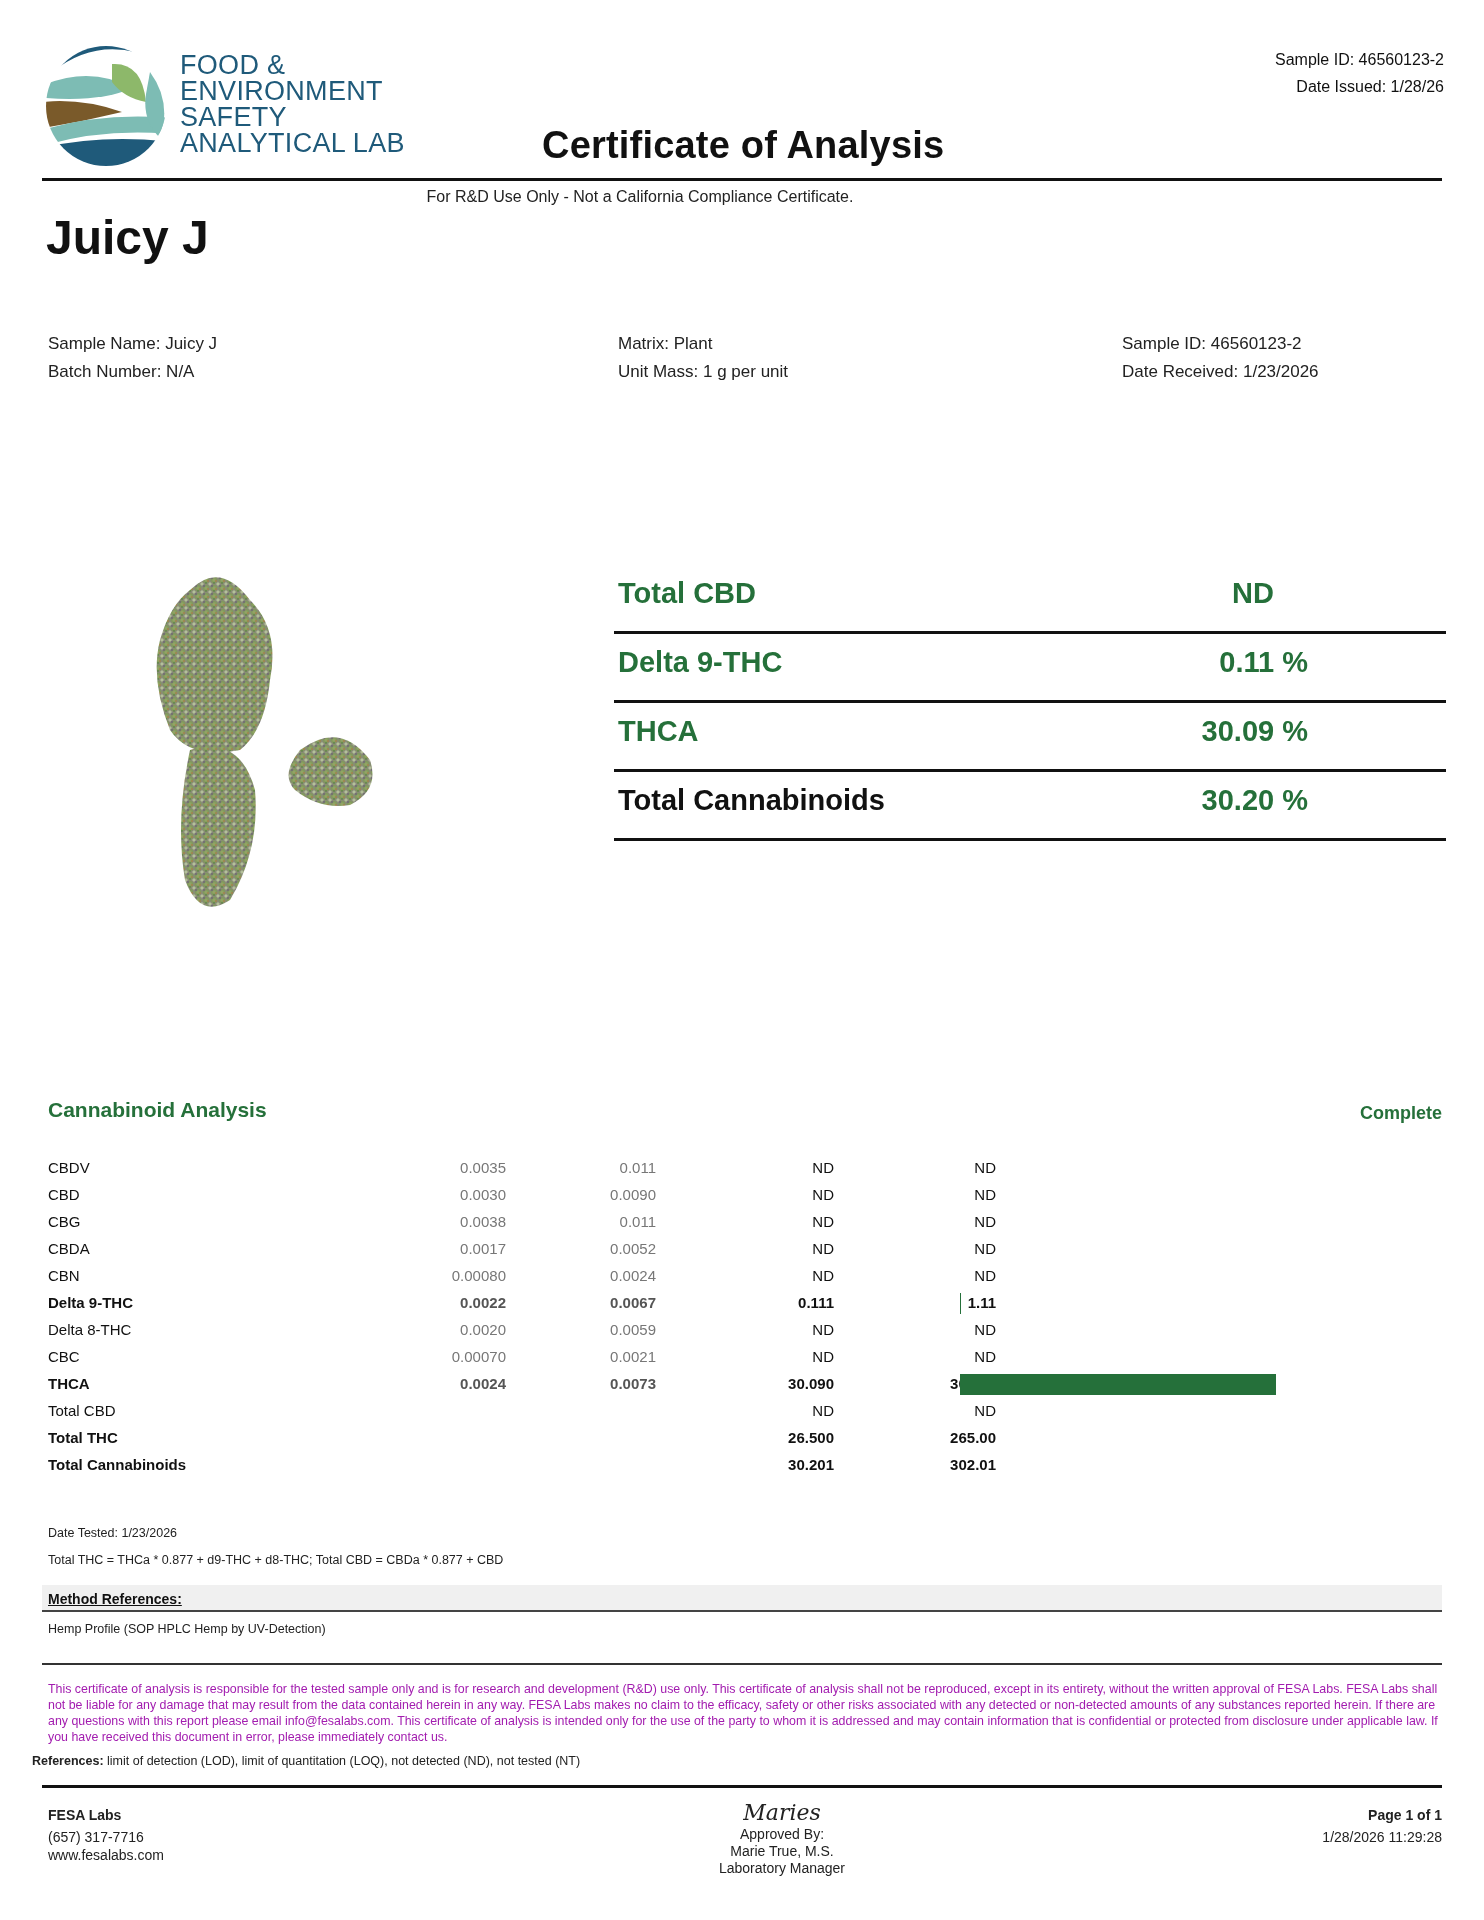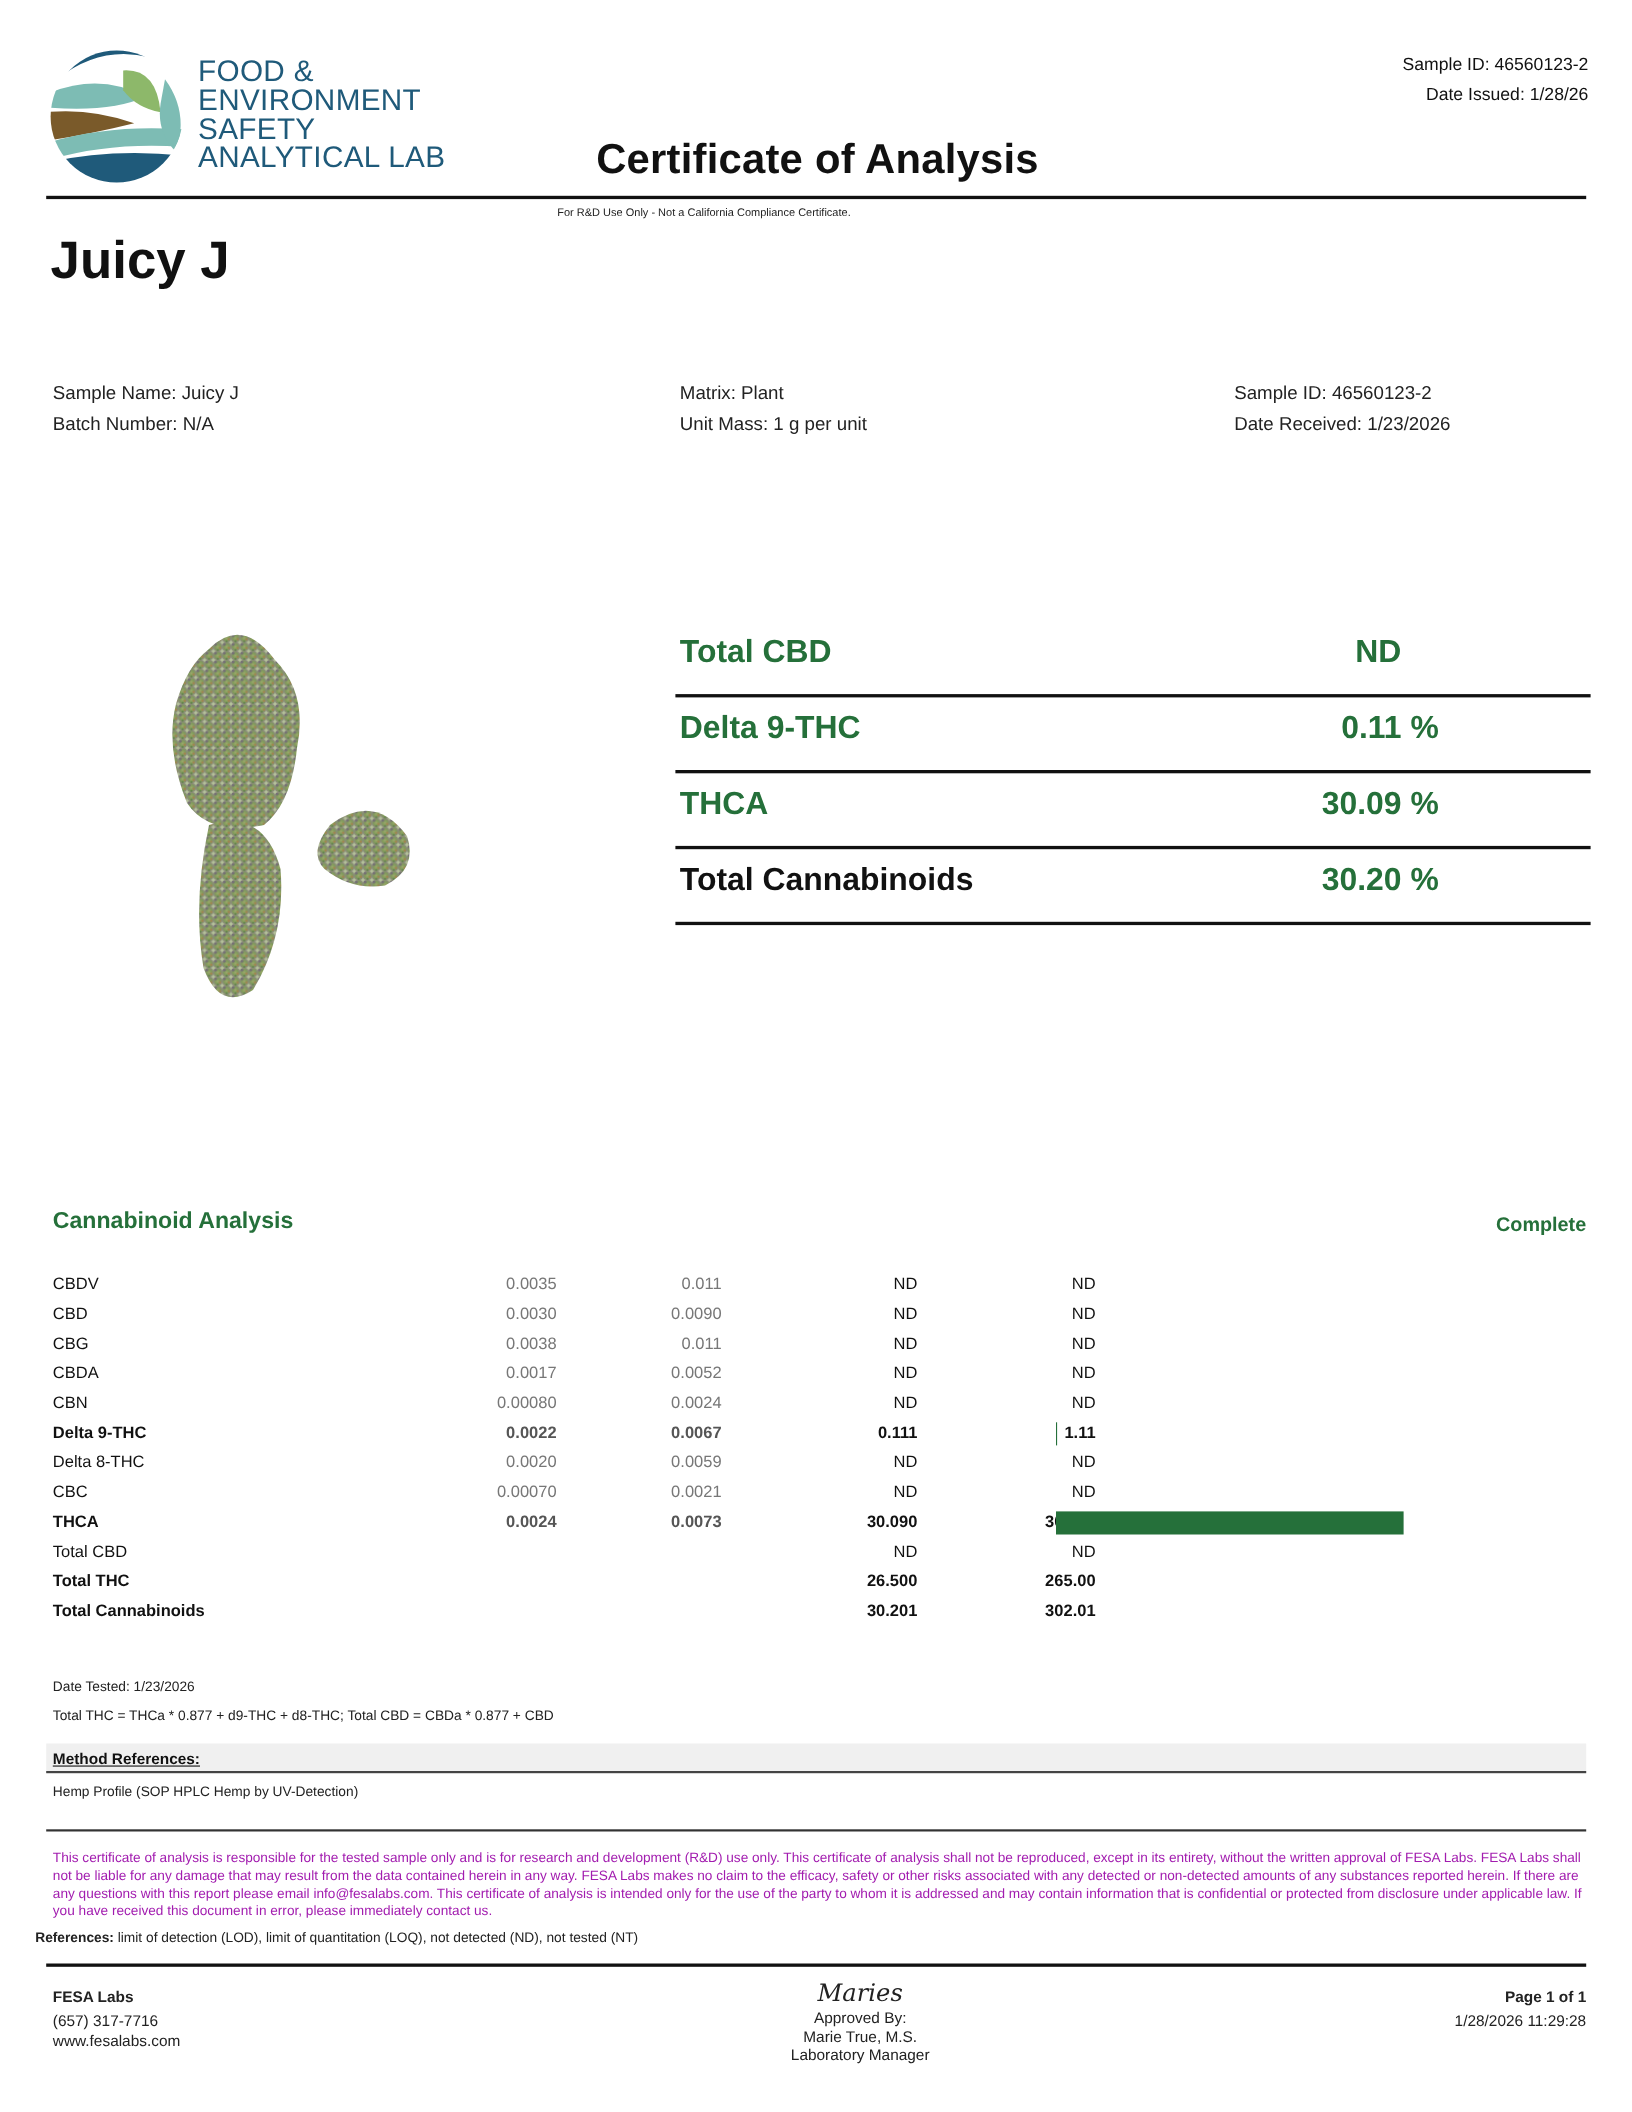--- a/index.html
+++ b/index.html
@@ -7,25 +7,25 @@
   body { font-family: "Liberation Sans", sans-serif; color: #111; position: relative; overflow: hidden; }
   .abs { position: absolute; }
 
   
   .logo { left: 42px; top: 42px; width: 360px; height: 128px; }
   .logo-text { left: 180px; top: 52px; color: #1f5a7a; font-size: 27px; line-height: 26px; letter-spacing: 0.3px; font-weight: normal; }
   .logo-text div { white-space: nowrap; }
   .hdr-right { right: 40px; top: 46px; text-align: right; font-size: 16px; line-height: 27px; color: #111; }
   .coa-title { left: 542px; top: 124px; font-size: 38px; font-weight: bold; letter-spacing: 0.2px; }
   .rule-top { left: 42px; top: 178px; width: 1400px; height: 3px; background: #111; }
-  .disclaimer-small { left: 0; width: 1280px; top: 188px; text-align: center; font-size: 10px; color: #222; }
+  .disclaimer-small { left: 0; width: 1280px; top: 188px; text-align: center; font-size: 16px; color: #222; }
 
   .product-name { left: 46px; top: 210px; font-size: 48px; font-weight: bold; }
 
-  .info { font-size: 17px; line-height: 28px; color: #222; margin-top: 14px; }
+  .info { font-size: 17px; line-height: 28px; color: #222; }
   .info-col1 { left: 48px; top: 330px; }
   .info-col2 { left: 618px; top: 330px; }
   .info-col3 { left: 1122px; top: 330px; }
 
   
   .product-img { left: 130px; top: 560px; width: 320px; height: 400px; }
 
   
   .summary { left: 614px; top: 565px; width: 832px; }
   .sum-row { position: relative; height: 69px; border-bottom: 3px solid #111; }

